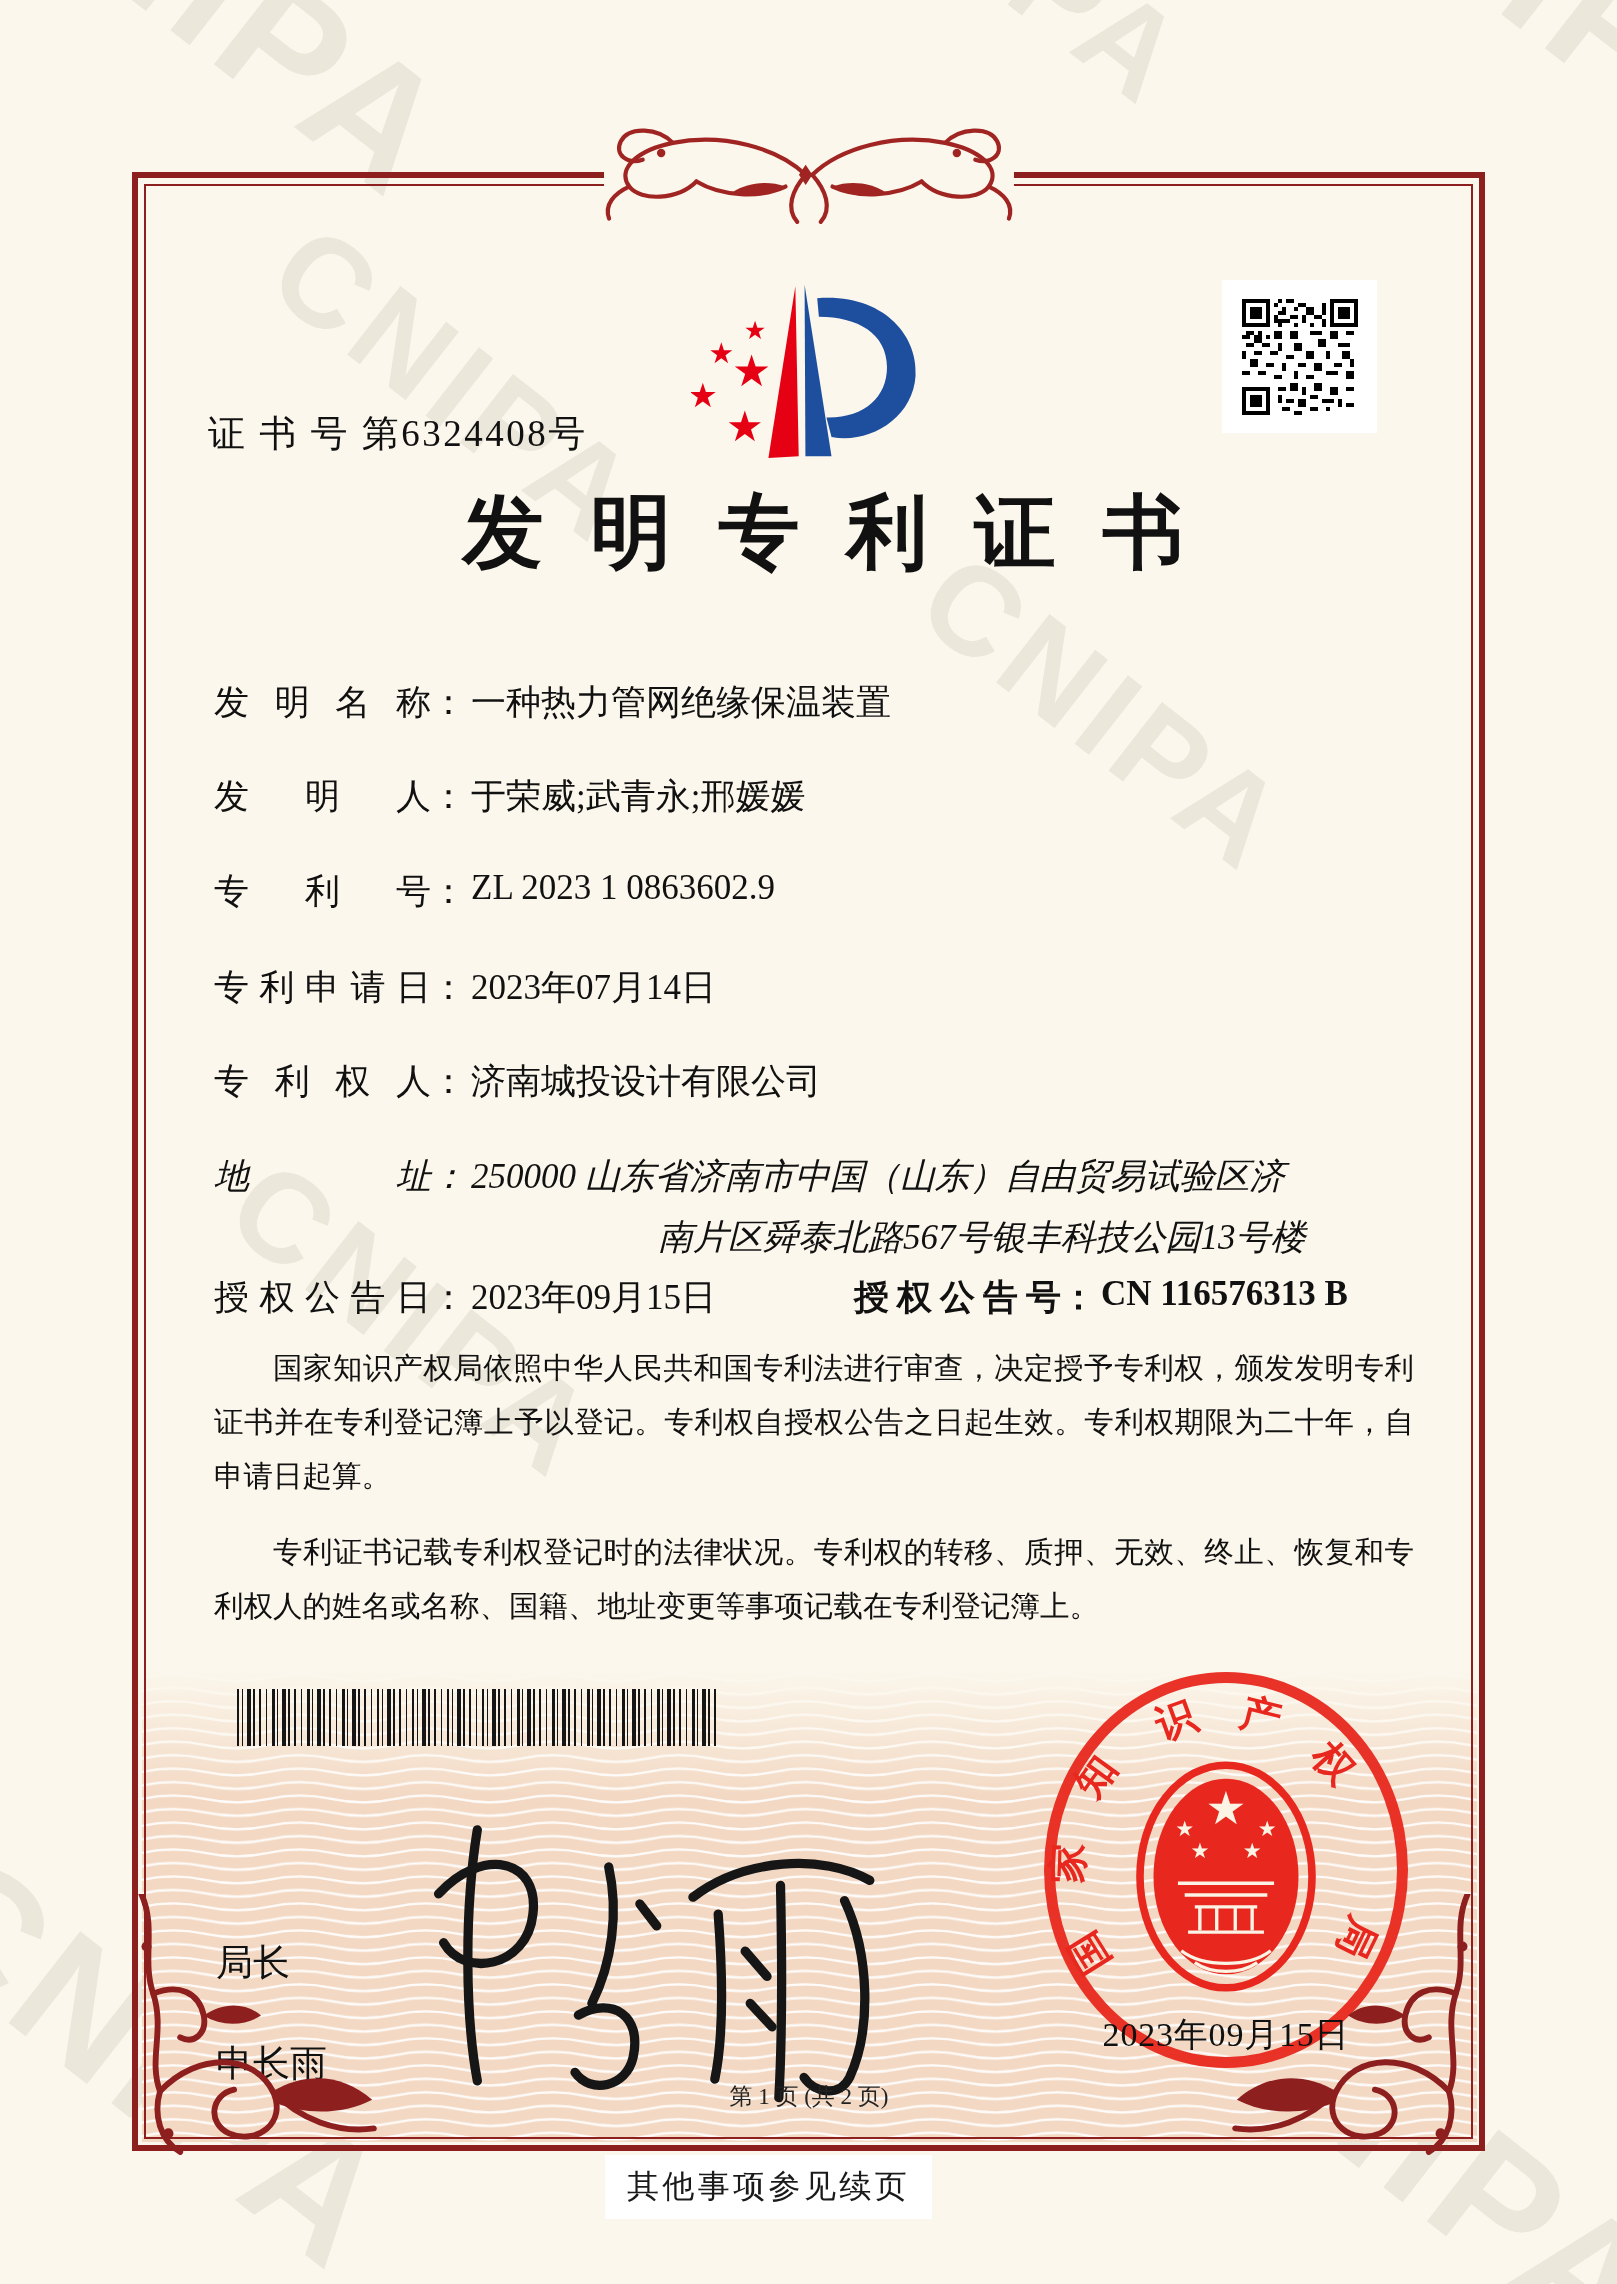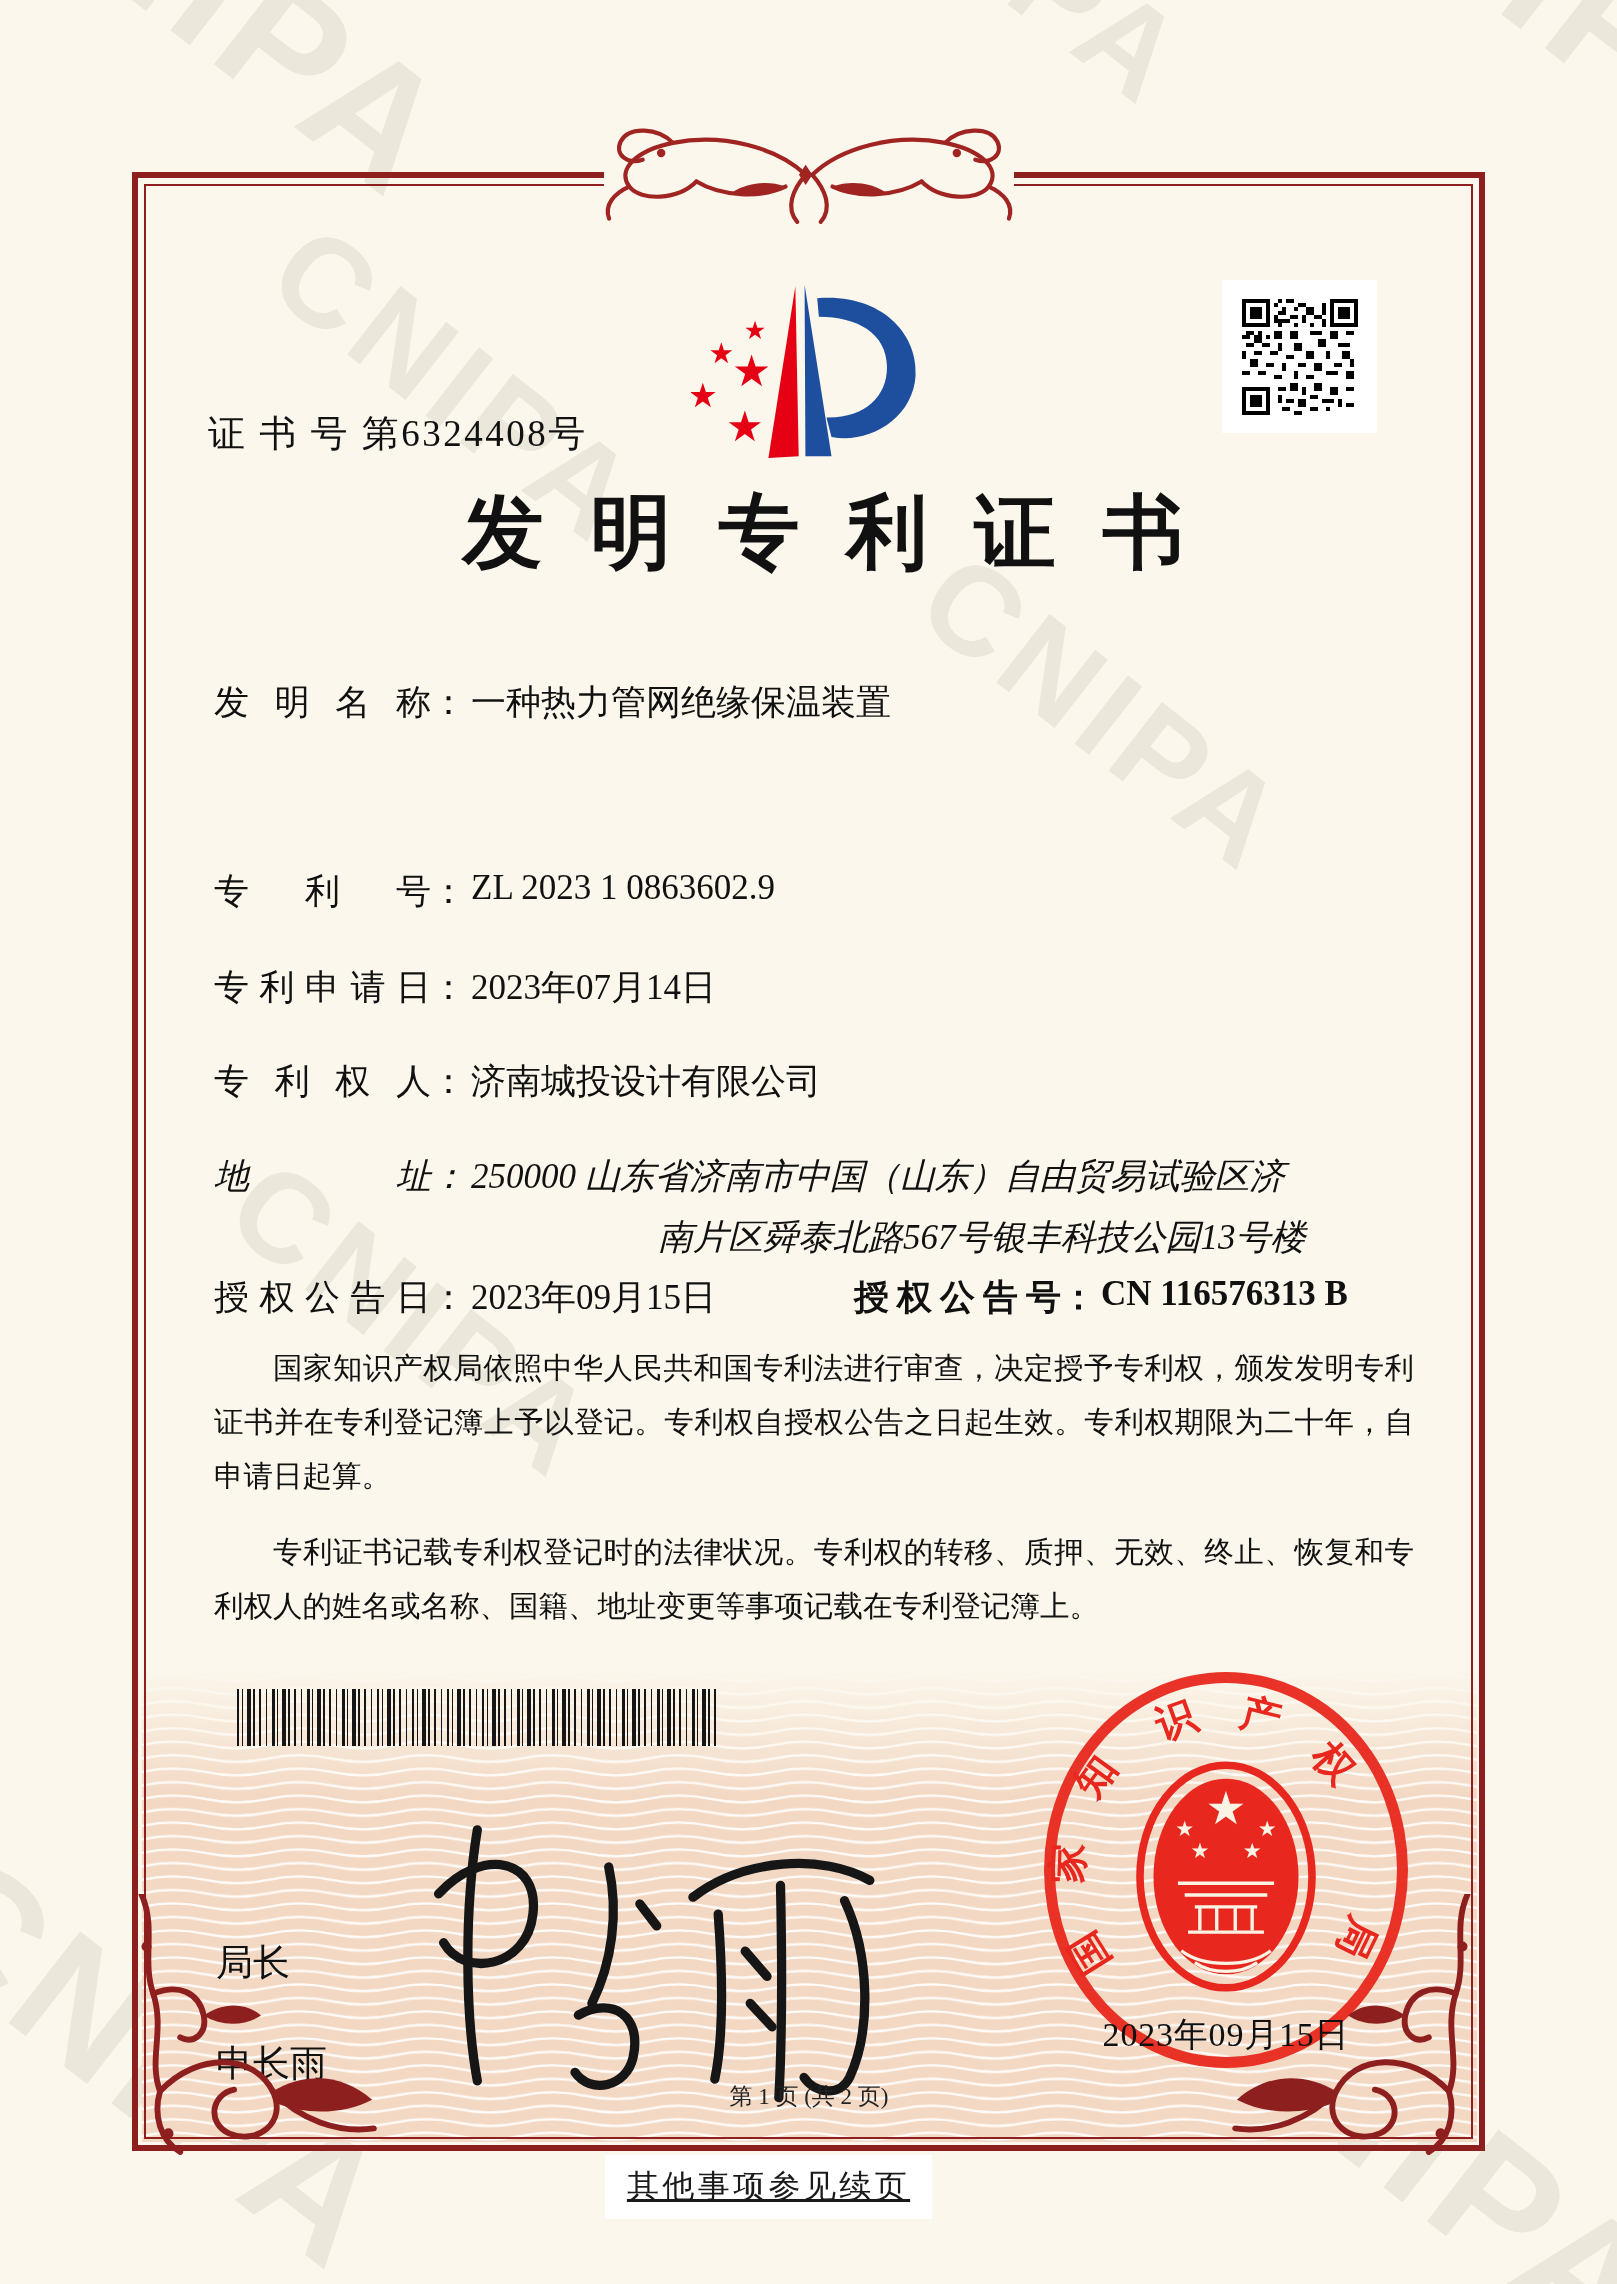--- a/index.html
+++ b/index.html
@@ -90,21 +90,21 @@
   .seal-date{
     position:absolute;left:0;right:0;top:340px;text-align:center;z-index:5;
     font-size:34px;color:#101010;letter-spacing:0.8px;
   }
   
   .page-note{position:absolute;left:0;right:0;top:2081px;text-align:center;font-size:23px;z-index:3;color:#222;}
   .cont-box{
     position:absolute;left:605px;top:2155px;width:327px;height:64px;background:#ffffff;z-index:3;
     display:flex;align-items:center;justify-content:center;
   }
-  .cont-box span{font-size:32px;letter-spacing:3.4px;color:#1a1a1a;text-decoration:underline;}
+  .cont-box span{font-size:32px;letter-spacing:3.4px;color:#1a1a1a;}
   
   .top-ornament{position:absolute;left:580px;top:116px;z-index:6;}
   .corner{position:absolute;z-index:6;}
   .corner.left{left:128px;top:1894px;}
   .corner.right{left:1220px;top:1894px;transform:scaleX(-1);}
 </style>
 </head>
 <body>
 
 <div class="page">
@@ -220,20 +220,23 @@
         <path d="M9 0h1v1h-1z M11 0h2v1h-2z M14 1h2v1h-2z M10 2h1v2h-1z M13 2h1v1h-1z M16 2h2v2h-2z M9 3h1v1h-1z M12 4h2v1h-2z M15 4h1v2h-1z M18 4h2v1h-2z M9 5h2v1h-2z M13 6h1v1h-1z M17 6h1v1h-1z M0 9h2v1h-2z M3 9h2v2h-2z M6 9h1v1h-1z M8 8h2v2h-2z M12 8h2v2h-2z M17 8h3v1h-3z M22 8h2v2h-2z M26 8h2v1h-2z M1 11h2v1h-2z M5 11h2v1h-2z M9 11h1v2h-1z M13 11h2v2h-2z M19 10h2v2h-2z M24 11h3v1h-3z M0 13h1v2h-1z M3 13h2v1h-2z M7 13h2v1h-2z M11 14h2v1h-2z M16 13h2v2h-2z M21 13h1v2h-1z M25 13h2v2h-2z M2 15h2v2h-2z M6 16h2v1h-2z M10 16h1v2h-1z M14 16h2v1h-2z M18 16h2v2h-2z M23 16h2v1h-2z M27 15h1v2h-1z M0 18h2v1h-2z M4 18h2v1h-2z M8 19h2v1h-2z M13 18h1v2h-1z M16 19h2v1h-2z M21 18h3v1h-3z M26 18h2v2h-2z M9 22h2v1h-2z M12 21h2v2h-2z M15 22h1v2h-1z M18 21h2v2h-2z M22 22h2v2h-2z M26 22h2v1h-2z M9 24h1v2h-1z M11 25h2v1h-2z M14 25h2v2h-2z M17 24h2v1h-2z M20 25h3v1h-3z M24 25h1v2h-1z M26 26h2v1h-2z M10 27h2v1h-2z M13 28h2v1h-2z M17 27h2v1h-2z M21 27h1v1h-1z"></path>
         <path d="M8 1h1v1h-1z M8 4h1v2h-1z M20 1h1v3h-1z M20 5h1v2h-1z M1 8h2v1h-2z M4 8h1v1h-1z M9 6h1v1h-1z M11 5h1v1h-1z"></path>
       </g>
     </svg>
   </div>
 
   <div class="title">发明专利证书</div>
 
   <div class="frow" style="top:679px;">
     <span class="flabel">发 明 名 称</span><span class="fcolon">：</span><span class="fvalue">一种热力管网绝缘保温装置</span>
+  </div>
+  <div class="frow" style="top:773px;">
+    <span class="flabel">发　明　人</span><span class="fcolon">：</span><span class="fvalue">于荣威;武青永;邢媛媛</span>
   </div>
   <div class="frow" style="top:868px;font-family:Liberation Serif, serif;">
     <span class="flabel">专　利　号</span><span class="fcolon">：</span><span class="fvalue">ZL 2023 1 0863602.9</span>
   </div>
   <div class="frow" style="top:964px;">
     <span class="flabel">专利申请日</span><span class="fcolon">：</span><span class="fvalue">2023年07月14日</span>
   </div>
   <div class="frow" style="top:1058px;">
     <span class="flabel">专 利 权 人</span><span class="fcolon">：</span><span class="fvalue">济南城投设计有限公司</span>
   </div>

